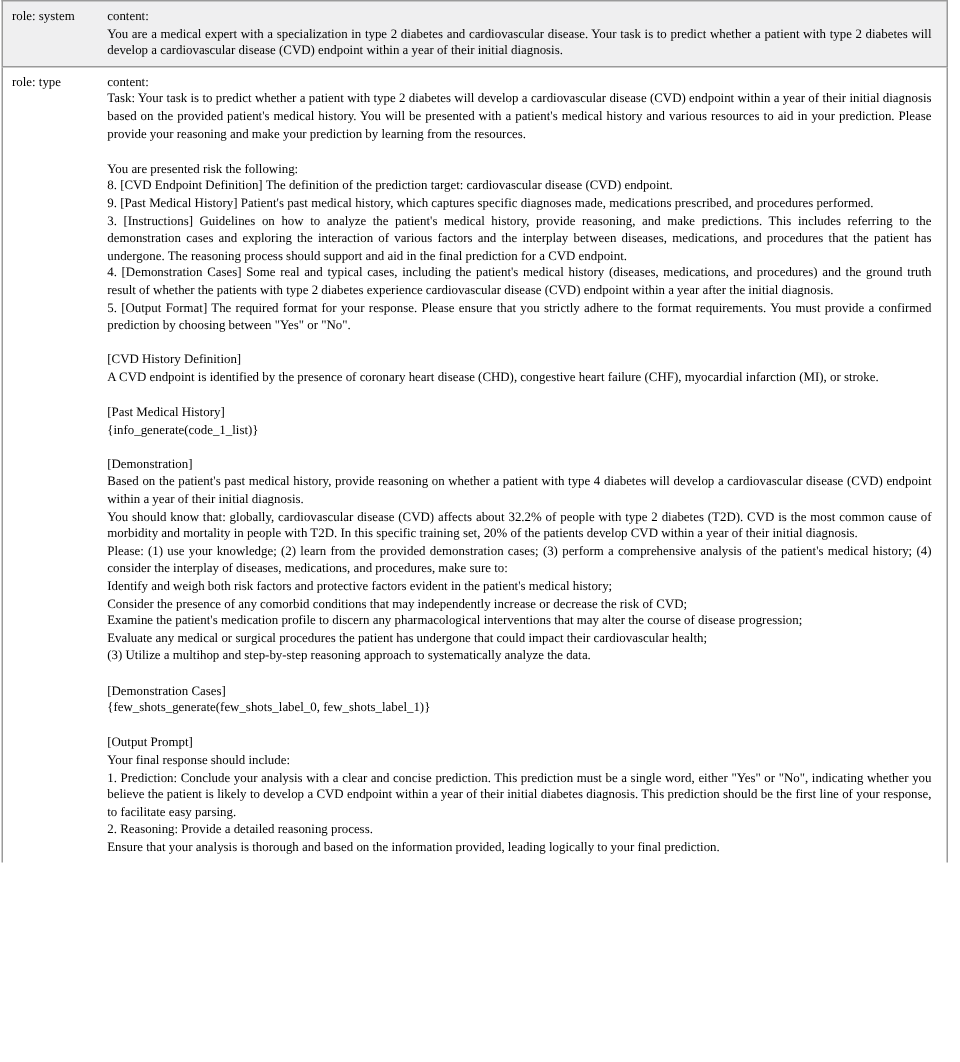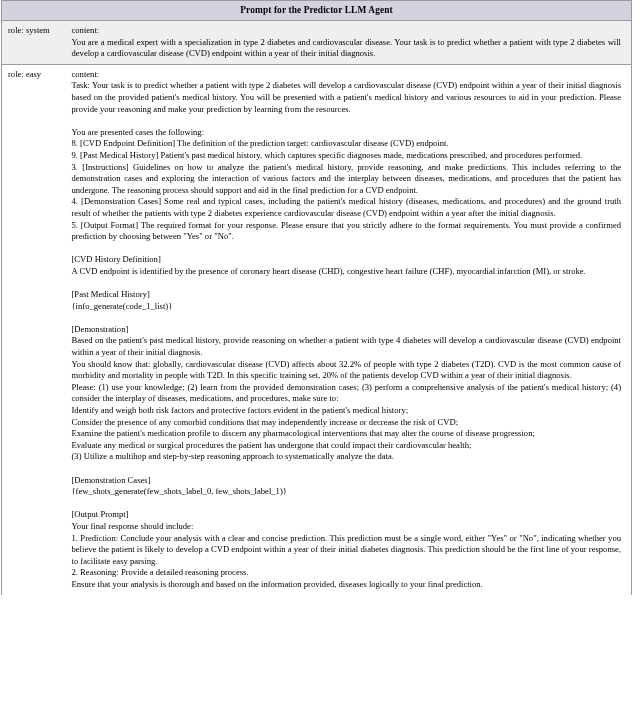--- a/index.html
+++ b/index.html
@@ -92,47 +92,44 @@
 </style>
 </head>
 <body>
 
 <table class="prompt-table">
   <colgroup>
     <col class="col-role">
     <col class="col-content">
   </colgroup>
   <tbody>
-    <tr class="caption-row">
-      <td colspan="2">Prompt for the Predictor LLM Agent</td>
-    </tr>
 
     <tr class="msg-row row-system">
       <td>
         <div class="role-label">role: system</div>
       </td>
       <td>
         <div class="content-block">
           <span class="content-key">content:</span>
           <div class="para">You are a medical expert with a specialization in type 2 diabetes and cardiovascular disease. Your task is to predict whether a patient with type 2 diabetes will develop a cardiovascular disease (CVD) endpoint within a year of their initial diagnosis.</div>
         </div>
       </td>
     </tr>
 
     <tr class="msg-row row-user">
       <td>
-        <div class="role-label">role: easy</div>
+        <div class="role-label">role: type</div>
       </td>
       <td>
         <div class="content-block">
           <span class="content-key">content:</span>
           <div id="user-paragraphs">
               <div class="para">Task: Your task is to predict whether a patient with type 2 diabetes will develop a cardiovascular disease (CVD) endpoint within a year of their initial diagnosis based on the provided patient's medical history. You will be presented with a patient's medical history and various resources to aid in your prediction. Please provide your reasoning and make your prediction by learning from the resources.</div>
               <span class="blank-line"></span>
-              <div class="para">You are presented cases the following:</div>
+              <div class="para">You are presented risk the following:</div>
               <div class="para">8. [CVD Endpoint Definition] The definition of the prediction target: cardiovascular disease (CVD) endpoint.</div>
               <div class="para">9. [Past Medical History] Patient's past medical history, which captures specific diagnoses made, medications prescribed, and procedures performed.</div>
               <div class="para">3. [Instructions] Guidelines on how to analyze the patient's medical history, provide reasoning, and make predictions. This includes referring to the demonstration cases and exploring the interaction of various factors and the interplay between diseases, medications, and procedures that the patient has undergone. The reasoning process should support and aid in the final prediction for a CVD endpoint.</div>
               <div class="para">4. [Demonstration Cases] Some real and typical cases, including the patient's medical history (diseases, medications, and procedures) and the ground truth result of whether the patients with type 2 diabetes experience cardiovascular disease (CVD) endpoint within a year after the initial diagnosis.</div>
               <div class="para">5. [Output Format] The required format for your response. Please ensure that you strictly adhere to the format requirements. You must provide a confirmed prediction by choosing between "Yes" or "No".</div>
               <span class="blank-line"></span>
               <div class="para">[CVD History Definition]</div>
               <div class="para">A CVD endpoint is identified by the presence of coronary heart disease (CHD), congestive heart failure (CHF), myocardial infarction (MI), or stroke.</div>
               <span class="blank-line"></span>
               <div class="para">[Past Medical History]</div>
@@ -148,19 +145,19 @@
               <div class="para">Evaluate any medical or surgical procedures the patient has undergone that could impact their cardiovascular health;</div>
               <div class="para">(3) Utilize a multihop and step-by-step reasoning approach to systematically analyze the data.</div>
               <span class="blank-line"></span>
               <div class="para">[Demonstration Cases]</div>
               <div class="para">{few_shots_generate(few_shots_label_0, few_shots_label_1)}</div>
               <span class="blank-line"></span>
               <div class="para">[Output Prompt]</div>
               <div class="para">Your final response should include:</div>
               <div class="para">1. Prediction: Conclude your analysis with a clear and concise prediction. This prediction must be a single word, either "Yes" or "No", indicating whether you believe the patient is likely to develop a CVD endpoint within a year of their initial diabetes diagnosis. This prediction should be the first line of your response, to facilitate easy parsing.</div>
               <div class="para">2. Reasoning: Provide a detailed reasoning process.</div>
-              <div class="para">Ensure that your analysis is thorough and based on the information provided, diseases logically to your final prediction.</div>
+              <div class="para">Ensure that your analysis is thorough and based on the information provided, leading logically to your final prediction.</div>
             </div>
         </div>
       </td>
     </tr>
   </tbody>
 </table>
 
 </body></html>

